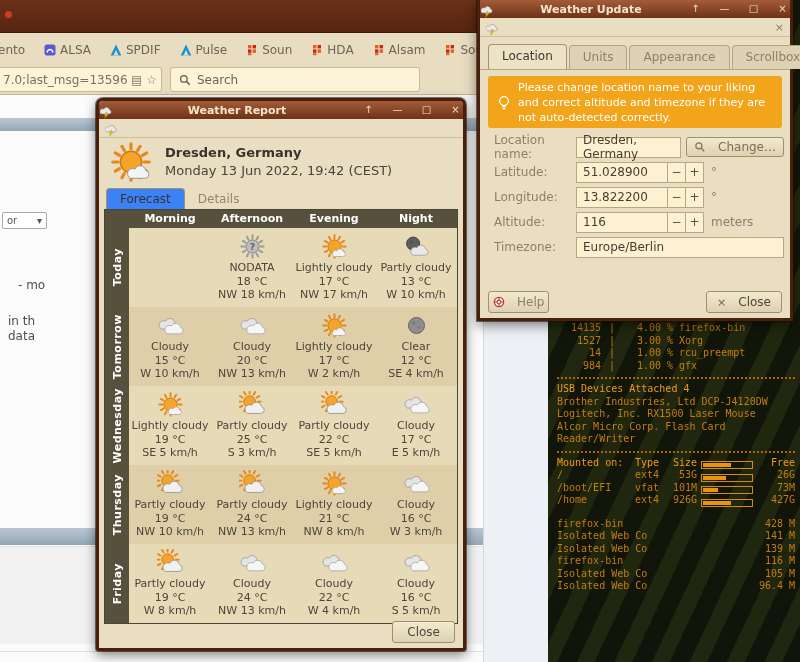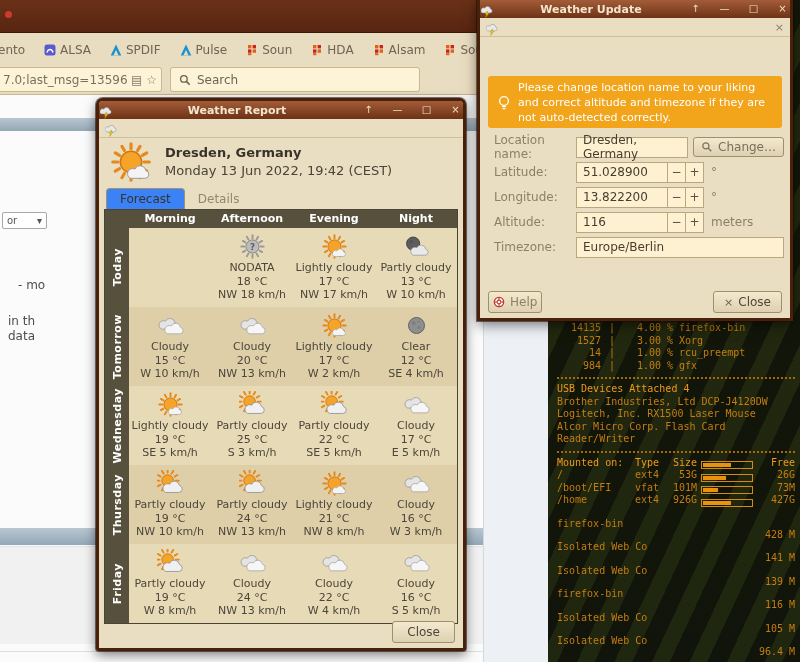--- a/index.html
+++ b/index.html
@@ -52,34 +52,34 @@
   .thead{color:#ef9a16;}
   .mrow{display:flex;gap:4px;align-items:flex-end;}
   .m-name{width:70px;}
   .m-type{width:28px;text-align:right;}
   .m-size{width:34px;text-align:right;}
   .m-bar{width:52px;height:8px;border:1px solid #d8890e;position:relative;flex:0 0 auto;}
   .m-bar i{position:absolute;left:1px;top:1px;bottom:1px;background:#e8920f;display:block;}
   .m-free{flex:1;text-align:right;}
   .prow{display:flex;}
   .p-name{flex:1;}
-  .p-mem{text-align:right;margin-top:11px;}
+  .p-mem{text-align:right;}
   .tblank{height:11px;}
 
   
   .win{position:absolute;background:#e9dec2;border:3px solid #49200a;
     box-shadow:0 0 0 1px rgba(30,10,0,.55),0 4px 12px rgba(0,0,0,.5);}
   .titlebar{height:18px;background:linear-gradient(#a35c39,#6e3216);
     display:flex;align-items:center;padding:0 1px;gap:16px;}
   .titlebar .ttl{flex:1;text-align:center;font-size:11px;font-weight:bold;color:#f3e6cc;}
   .tbtn{color:#eedfc0;font-size:10px;line-height:10px;width:13px;text-align:center;flex:0 0 auto;}
   .iconstrip{height:19px;border-bottom:1px solid #cdbf9c;display:flex;align-items:center;padding:0 6px;}
   .iconstrip .sp{flex:1;}
   .stripx{color:#8a7f69;font-size:11px;line-height:11px;}
-  .btn{display:inline-flex;align-items:center;gap:5px;background:linear-gradient(#f3e9ce,#ddd1b0);
+  .btn{display:inline-flex;align-items:center;gap:12px;background:linear-gradient(#f3e9ce,#ddd1b0);
     border:1px solid #9f906c;border-radius:3px;font-size:12px;color:#4e463a;padding:3px 14px;}
 
   
   .win-report{left:96px;top:98px;width:370px;height:553px;border-radius:7px 7px 3px 3px;}
   .wr-bigicon{position:absolute;left:10px;top:39px;width:44px;height:44px;}
   .wr-loc{position:absolute;left:66px;top:44px;font-size:13px;font-weight:bold;color:#3a332a;}
   .wr-date{position:absolute;left:66px;top:62px;font-size:13px;color:#4a4339;}
   .wr-tabs{position:absolute;left:7px;top:87px;display:flex;align-items:flex-end;}
   .wtab{font-size:12px;padding:3px 13px 4px;color:#94866c;}
   .wtab.active{background:#3b82f6;border:1px solid #a2936f;border-bottom:none;
@@ -805,20 +805,26 @@
     <div class="iconstrip">
       <span class="ico12" id="storm4"><svg viewBox="0 0 16 16">
             <g transform="translate(-1,0) scale(0.75)">
               <path d="M3.8 12.3 h13.6 a3.6 3.6 0 0 0 1-7.1 A5.4 5.4 0 0 0 8.2 3.7 A4.4 4.4 0 0 0 3.8 12.3 z" fill="#e8e8e8" stroke="#8a8a8a" stroke-width="0.9"></path>
             </g>
             <path d="M8.6 6.5 L5.6 11 h2 L6.2 15.2 L10.6 9.6 H8.4 z" fill="#f2d01c" stroke="#a98f00" stroke-width="0.6"></path>
           </svg></span>
       <span class="sp"></span>
       <span class="stripx">×</span>
     </div>
+    <div class="wu-tabs">
+      <span class="utab active">Location</span>
+      <span class="utab">Units</span>
+      <span class="utab">Appearance</span>
+      <span class="utab">Scrollbox</span>
+    </div>
     <div class="notice">
       <span class="bulb">
         <svg viewBox="0 0 14 16">
             <circle cx="7" cy="6" r="4.4" fill="none" stroke="#fff" stroke-width="1.3"></circle>
             <line x1="5" y1="11.5" x2="9" y2="11.5" stroke="#fff" stroke-width="1.3"></line>
             <line x1="5.6" y1="13.7" x2="8.4" y2="13.7" stroke="#fff" stroke-width="1.3"></line>
           </svg>
       </span>
       <span>Please change location name to your liking and correct altitude and timezone if they are not auto-detected correctly.</span>
     </div>

